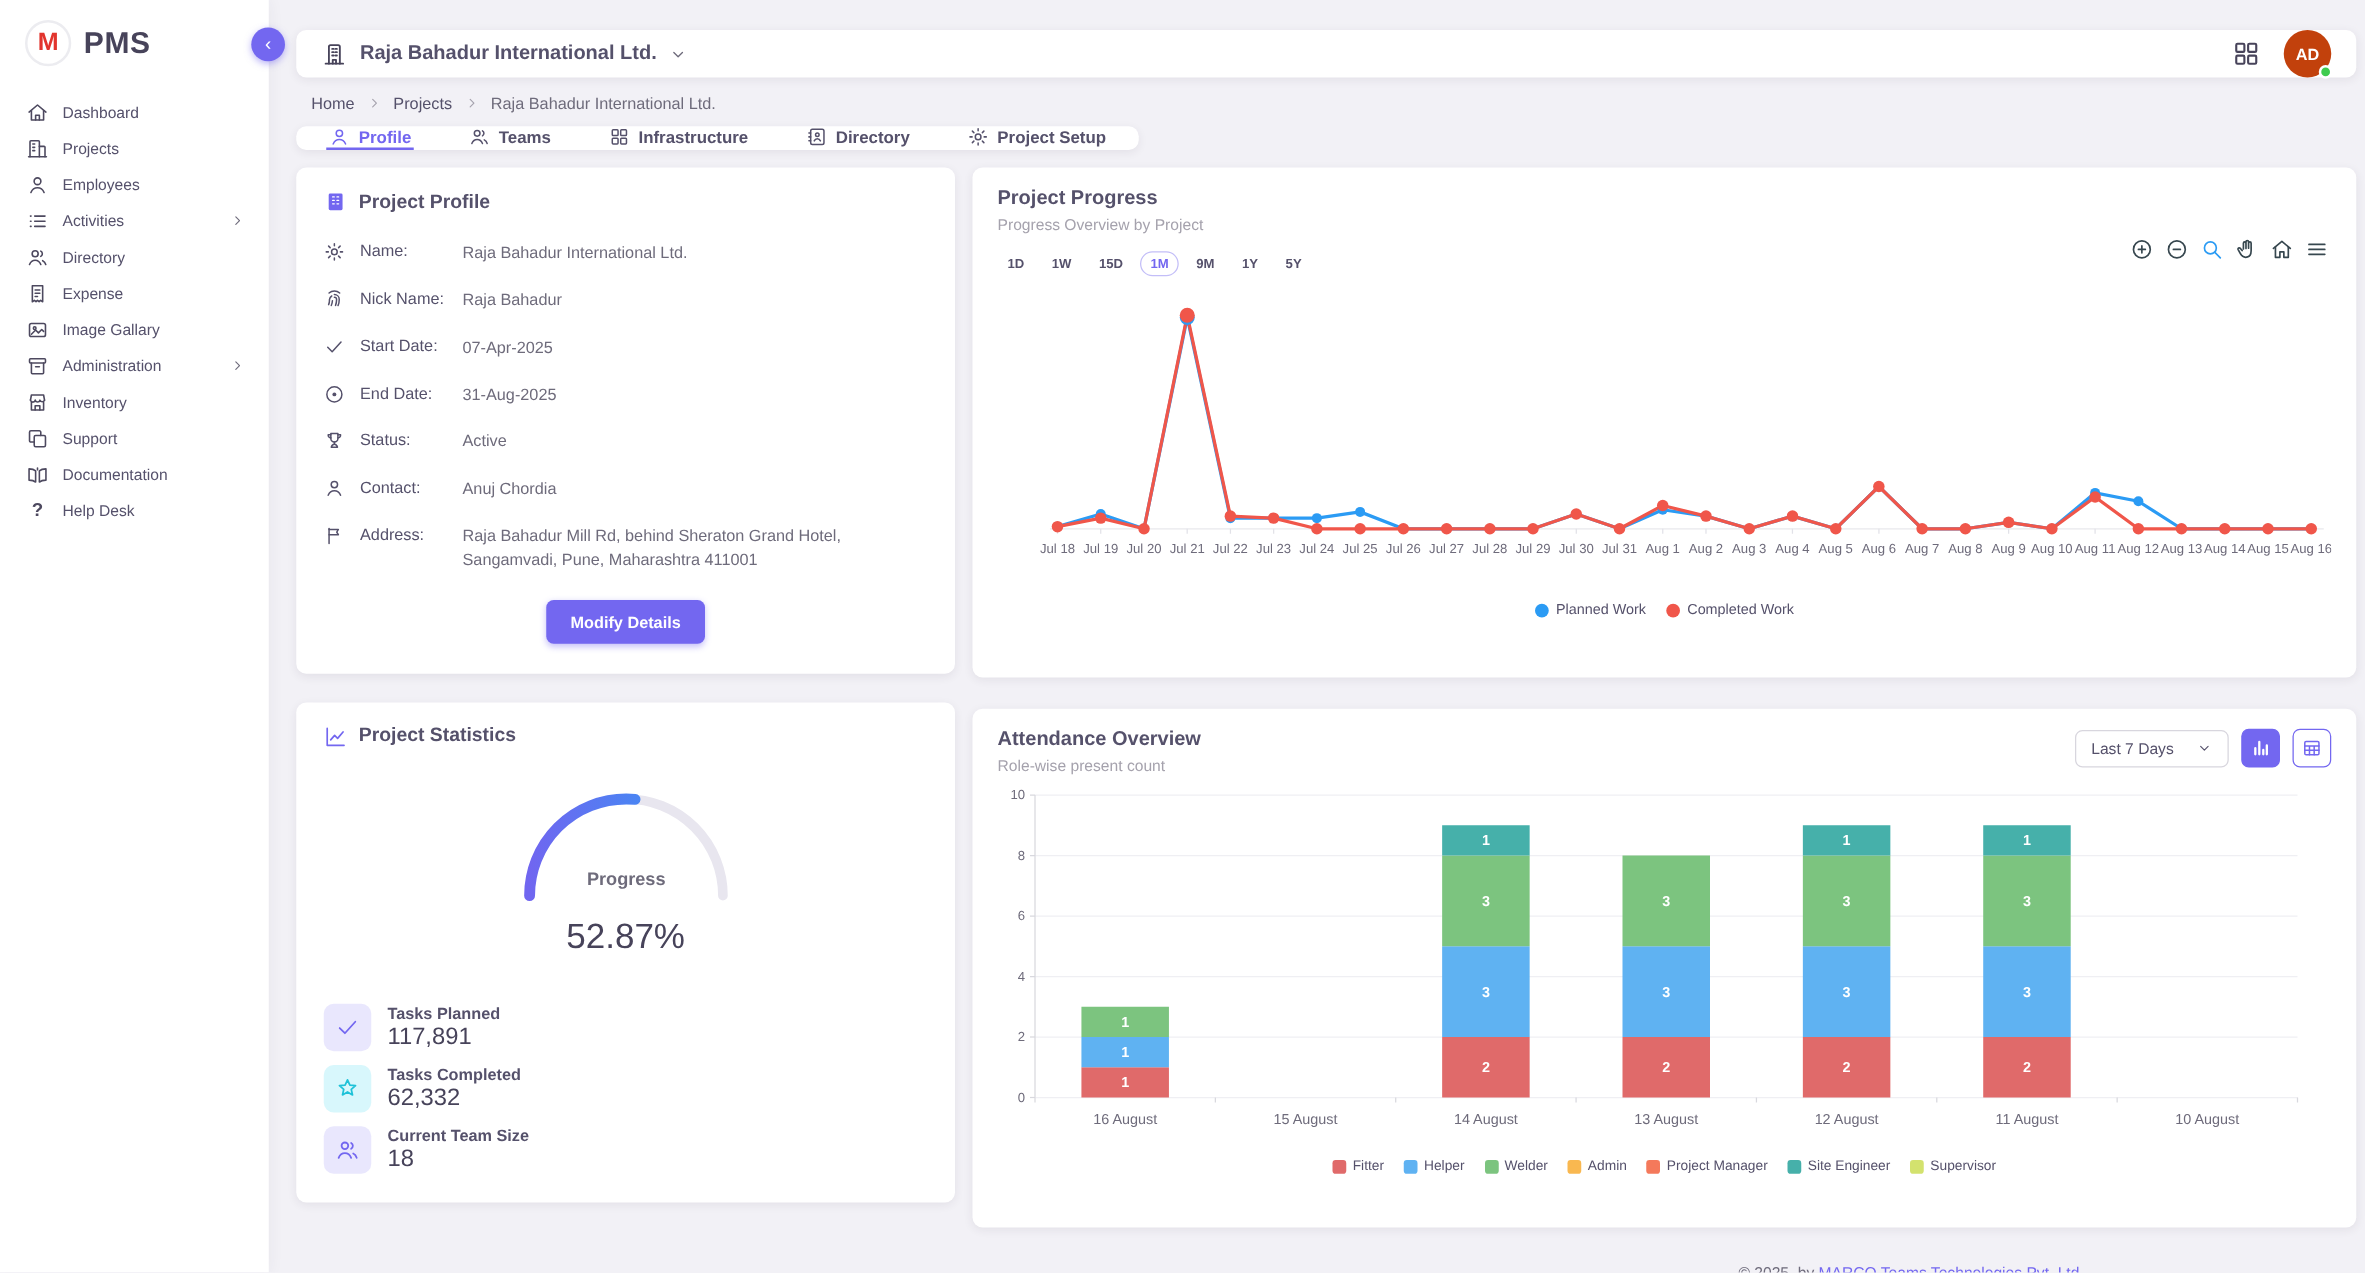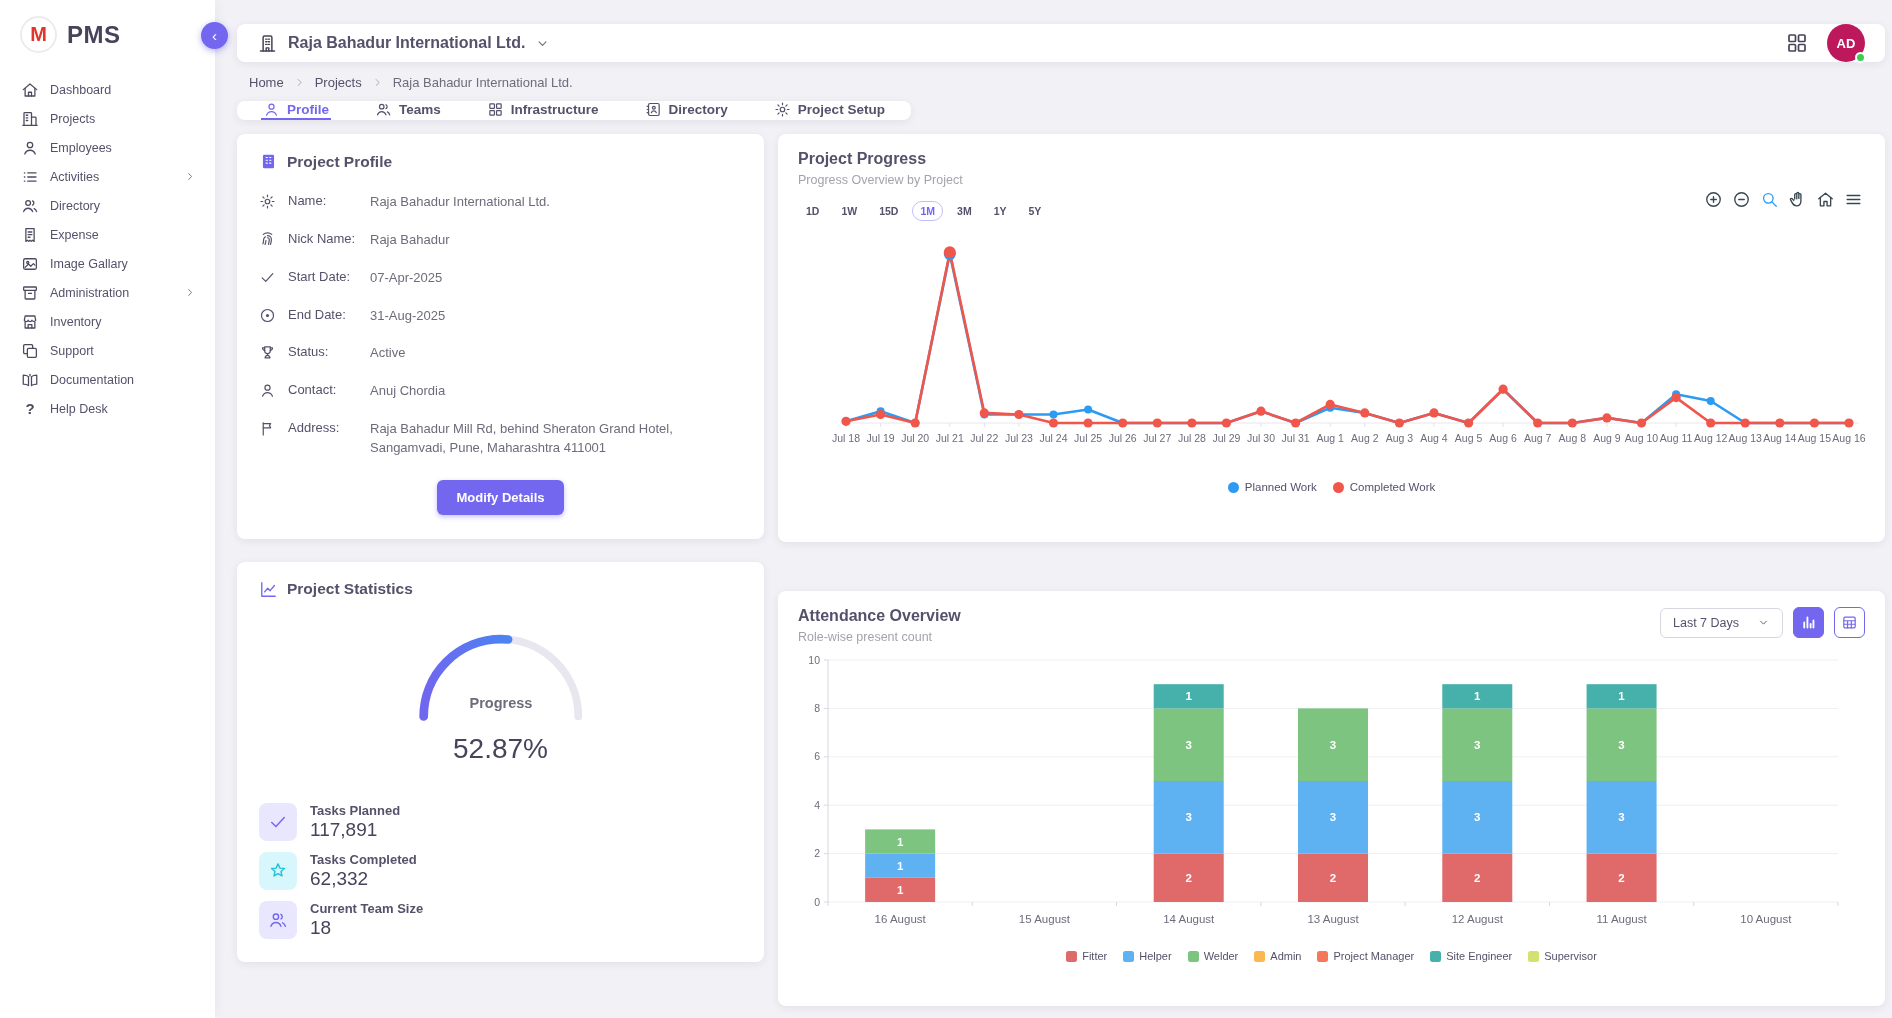--- a/index.html
+++ b/index.html
@@ -33,21 +33,21 @@
   .card { background:#fff; border-radius:8px; box-shadow:0 2px 8px rgba(47,43,61,.08); }
 
   .topbar { height:53px; display:flex; align-items:center; padding:0 20px; }
   .company { display:flex; align-items:center; gap:10px; cursor:pointer; }
   .company .ic { width:21px; height:21px; color:#47435a; }
   .company-name { font-size:16px; font-weight:600; color:#55516b; }
   .company .chev { width:15px; height:15px; color:#6e6b7b; }
   .topbar-right { margin-left:auto; display:flex; align-items:center; gap:18px; }
   .apps-btn { width:24px; height:24px; color:#47435a; background:none; border:none; cursor:pointer; }
   .avatar-wrap { position:relative; cursor:pointer; }
-  .avatar { width:38px; height:38px; border-radius:50%; background:#be185d; color:#fff;
+  .avatar { width:38px; height:38px; border-radius:50%; background:#c2410c; color:#fff;
             font-size:13px; font-weight:700; display:flex; align-items:center; justify-content:center; }
   .online-dot { position:absolute; right:-1px; bottom:-1px; width:11px; height:11px;
                 border-radius:50%; background:#3ecb4e; border:2px solid #fff; }
 
   .breadcrumb { display:flex; align-items:center; gap:9px; margin:13px 0 11px 12px;
                 font-size:13px; color:#55516b; }
   .breadcrumb .chev { width:13px; height:13px; color:#a5a2ad; }
   .crumb-last { color:#6e6b7b; }
 
   .tabsbar { display:inline-flex; align-self:flex-start; gap:42px; padding:0 24px;
@@ -103,21 +103,21 @@
   .tool-btn { width:19px; height:19px; background:none; border:none; padding:0; color:#37474f; cursor:pointer; }
   .tool-btn.active { color:#2b9bf4; }
   .tool-btn svg { width:100%; height:100%; }
   #line-chart { margin-top:2px;margin-left:32px; }
   .legend-row { display:flex; justify-content:center; gap:16px; margin-top:6px; }
   .legend-item { display:flex; align-items:center; gap:6px; font-size:11.5px; color:#55516b; cursor:pointer; }
   .legend-dot { width:11px; height:11px; border-radius:50%; }
   .legend-sq { width:11px; height:11px; border-radius:2.5px; }
 
   
-  .attendance-card { padding:16px 20px 10px; height:415px;margin-top:24px; }
+  .attendance-card { padding:16px 20px 10px; height:415px; }
   .att-header { display:flex; align-items:flex-start; }
   .att-controls { margin-left:auto; display:flex; align-items:center; gap:10px; }
   .select-box { display:flex; align-items:center; gap:18px; border:1px solid #d8d6de; border-radius:6px;
                 padding:7px 12px; font-size:12.5px; color:#55516b; cursor:pointer; background:#fff; }
   .select-box .chev { width:13px; height:13px; color:#55516b; }
   .toggle-btn { width:31px; height:31px; border-radius:6px; cursor:pointer; display:flex;
                 align-items:center; justify-content:center; }
   .toggle-btn svg { width:17px; height:17px; }
   .toggle-btn.on { background:#7367f0; border:1px solid #7367f0; color:#fff; }
   .toggle-btn.off { background:#fff; border:1px solid #7367f0; color:#7367f0; }
@@ -542,21 +542,21 @@
       <div class="col-right">
 
         <section class="card progress-card">
           <div class="card-title" style="font-size:16px">Project Progress</div>
           <div class="card-subtitle">Progress Overview by Project</div>
           <div class="range-row" id="range-row">
               <button class="range-btn">1D</button>
               <button class="range-btn">1W</button>
               <button class="range-btn">15D</button>
               <button class="range-btn active">1M</button>
-              <button class="range-btn">3M</button>
+              <button class="range-btn">9M</button>
               <button class="range-btn">1Y</button>
               <button class="range-btn">5Y</button>
             </div>
           <div class="chart-toolbar" id="chart-toolbar">
               <button class="tool-btn"><svg viewBox="0 0 24 24" fill="none" stroke="currentColor" stroke-width="1.7" stroke-linecap="round" stroke-linejoin="round">
                   <circle cx="12" cy="12" r="8.5"></circle>
                   <path d="M12 8.5v7M8.5 12h7"></path>
                 </svg></button>
               <button class="tool-btn"><svg viewBox="0 0 24 24" fill="none" stroke="currentColor" stroke-width="1.7" stroke-linecap="round" stroke-linejoin="round">
                   <circle cx="12" cy="12" r="8.5"></circle>

